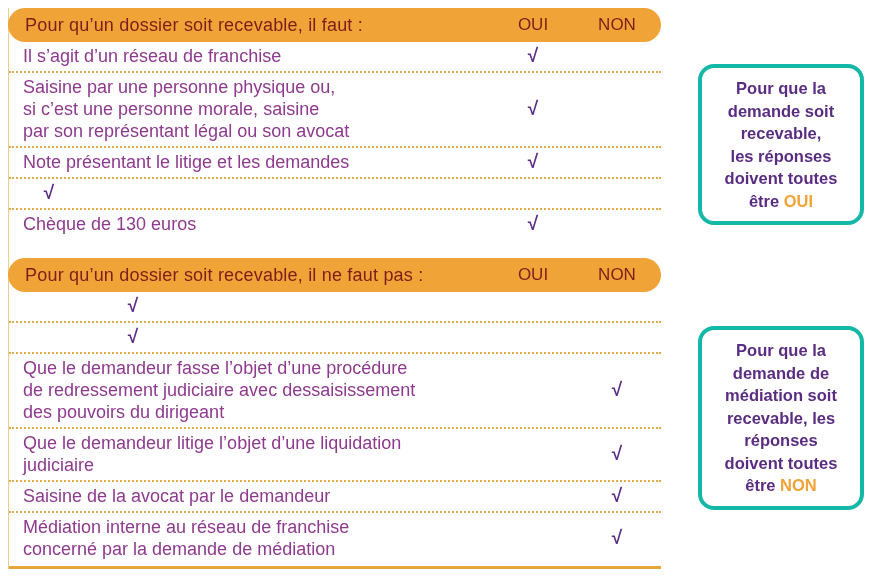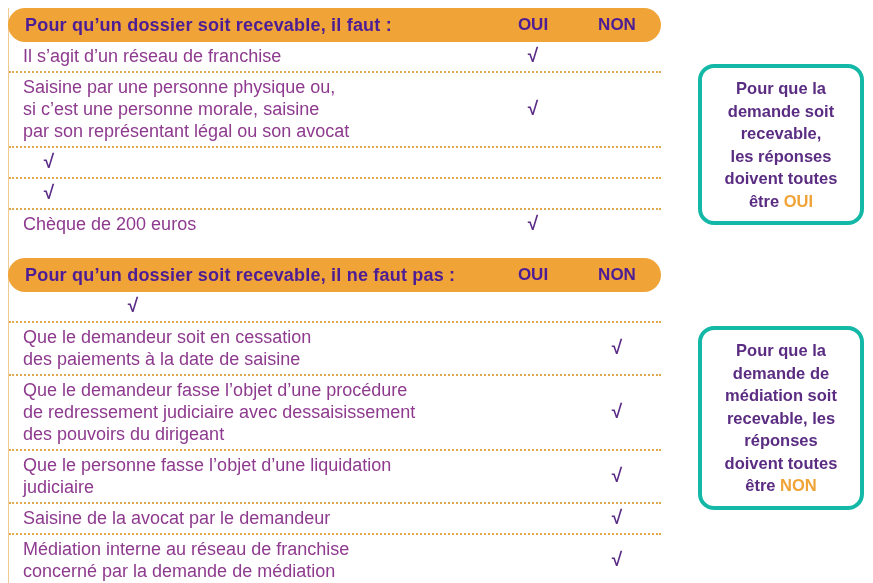--- a/index.html
+++ b/index.html
@@ -14,21 +14,21 @@
   .table-col {
     position: absolute; left: 8px; top: 8px; width: 652px;
     border-left: 1px solid #EFCB92;
   }
 
   .header-pill {
     height: 34px; margin-left: -1px;
     background: #F0A336;
     border-radius: 17px;
     display: flex; align-items: center;
-    color: #4c1d95; font-weight: bold; font-size: 18px;
+    color: #7f1d1d; font-weight: normal; font-size: 18px;
   }
   .header-pill.second { margin-top: 19px; }
   .header-title { flex: 1; padding-left: 17px; letter-spacing: 0.2px; }
   .col-head { text-align: center; font-size: 17px; }
   .col-oui { width: 80px; }
   .col-non { width: 88px; }
 
   .rows { width: 100%; }
   .row {
     display: flex; align-items: center;
@@ -79,60 +79,59 @@
         <div class="cell col-non"></div>
       </div>
       <div class="row">
         <div class="row-label">Saisine par une personne physique ou,
 si c’est une personne morale, saisine
 par son représentant légal ou son avocat</div>
         <div class="cell col-oui">√</div>
         <div class="cell col-non"></div>
       </div>
       <div class="row">
+        <div class="row-label">Note présentant le litige et les demandes</div>
         <div class="cell col-oui">√</div>
         <div class="cell col-non"></div>
       </div>
       <div class="row">
         <div class="cell col-oui">√</div>
         <div class="cell col-non"></div>
       </div>
       <div class="row">
-        <div class="row-label">Chèque de 200 euros</div>
+        <div class="row-label">Chèque de 130 euros</div>
         <div class="cell col-oui">√</div>
         <div class="cell col-non"></div>
       </div>
     </div>
 
     <div class="header-pill second">
       <span class="header-title">Pour qu’un dossier soit recevable, il ne faut pas :</span>
       <span class="col-head col-oui">OUI</span>
       <span class="col-head col-non">NON</span>
     </div>
 
     <div class="rows">
       <div class="row">
         <div class="cell col-oui"></div>
         <div class="cell col-non">√</div>
       </div>
       <div class="row">
-        <div class="row-label">Que le demandeur soit en cessation
-des paiements à la date de saisine</div>
         <div class="cell col-oui"></div>
         <div class="cell col-non">√</div>
       </div>
       <div class="row">
         <div class="row-label">Que le demandeur fasse l’objet d’une procédure
 de redressement judiciaire avec dessaisissement
 des pouvoirs du dirigeant</div>
         <div class="cell col-oui"></div>
         <div class="cell col-non">√</div>
       </div>
       <div class="row">
-        <div class="row-label">Que le personne fasse l’objet d’une liquidation
+        <div class="row-label">Que le demandeur litige l’objet d’une liquidation
 judiciaire</div>
         <div class="cell col-oui"></div>
         <div class="cell col-non">√</div>
       </div>
       <div class="row">
         <div class="row-label">Saisine de la avocat par le demandeur</div>
         <div class="cell col-oui"></div>
         <div class="cell col-non">√</div>
       </div>
       <div class="row">

